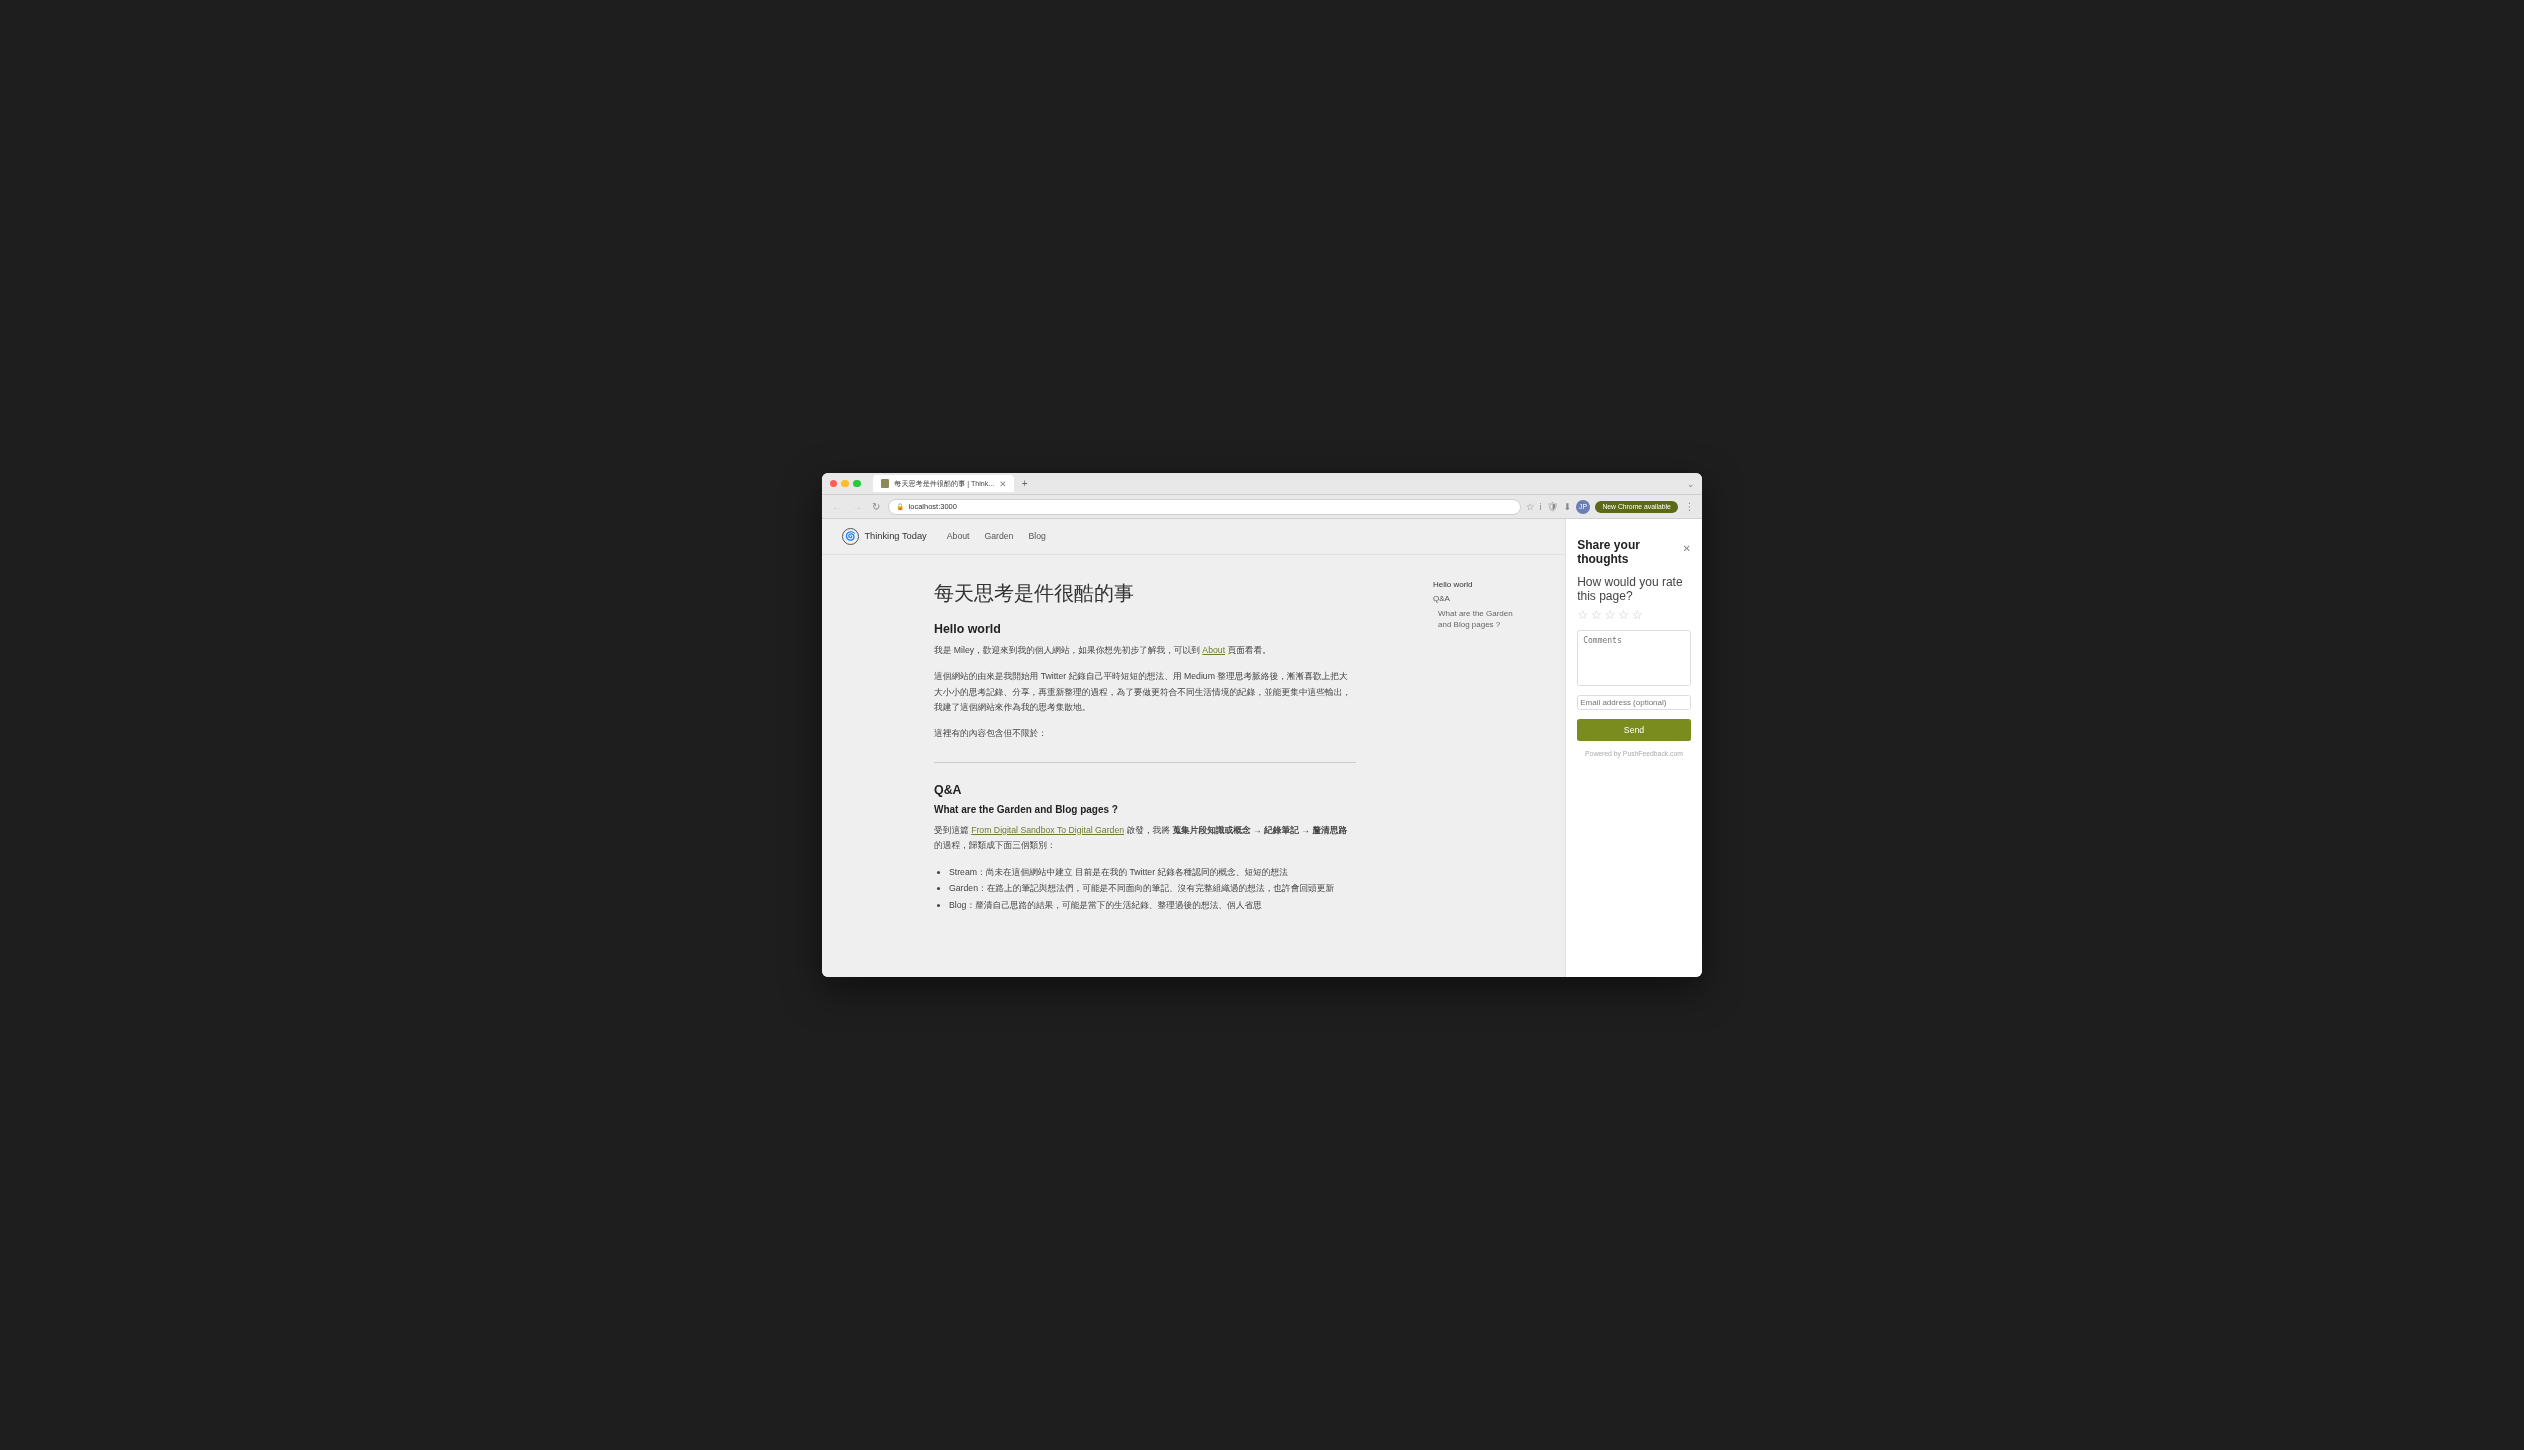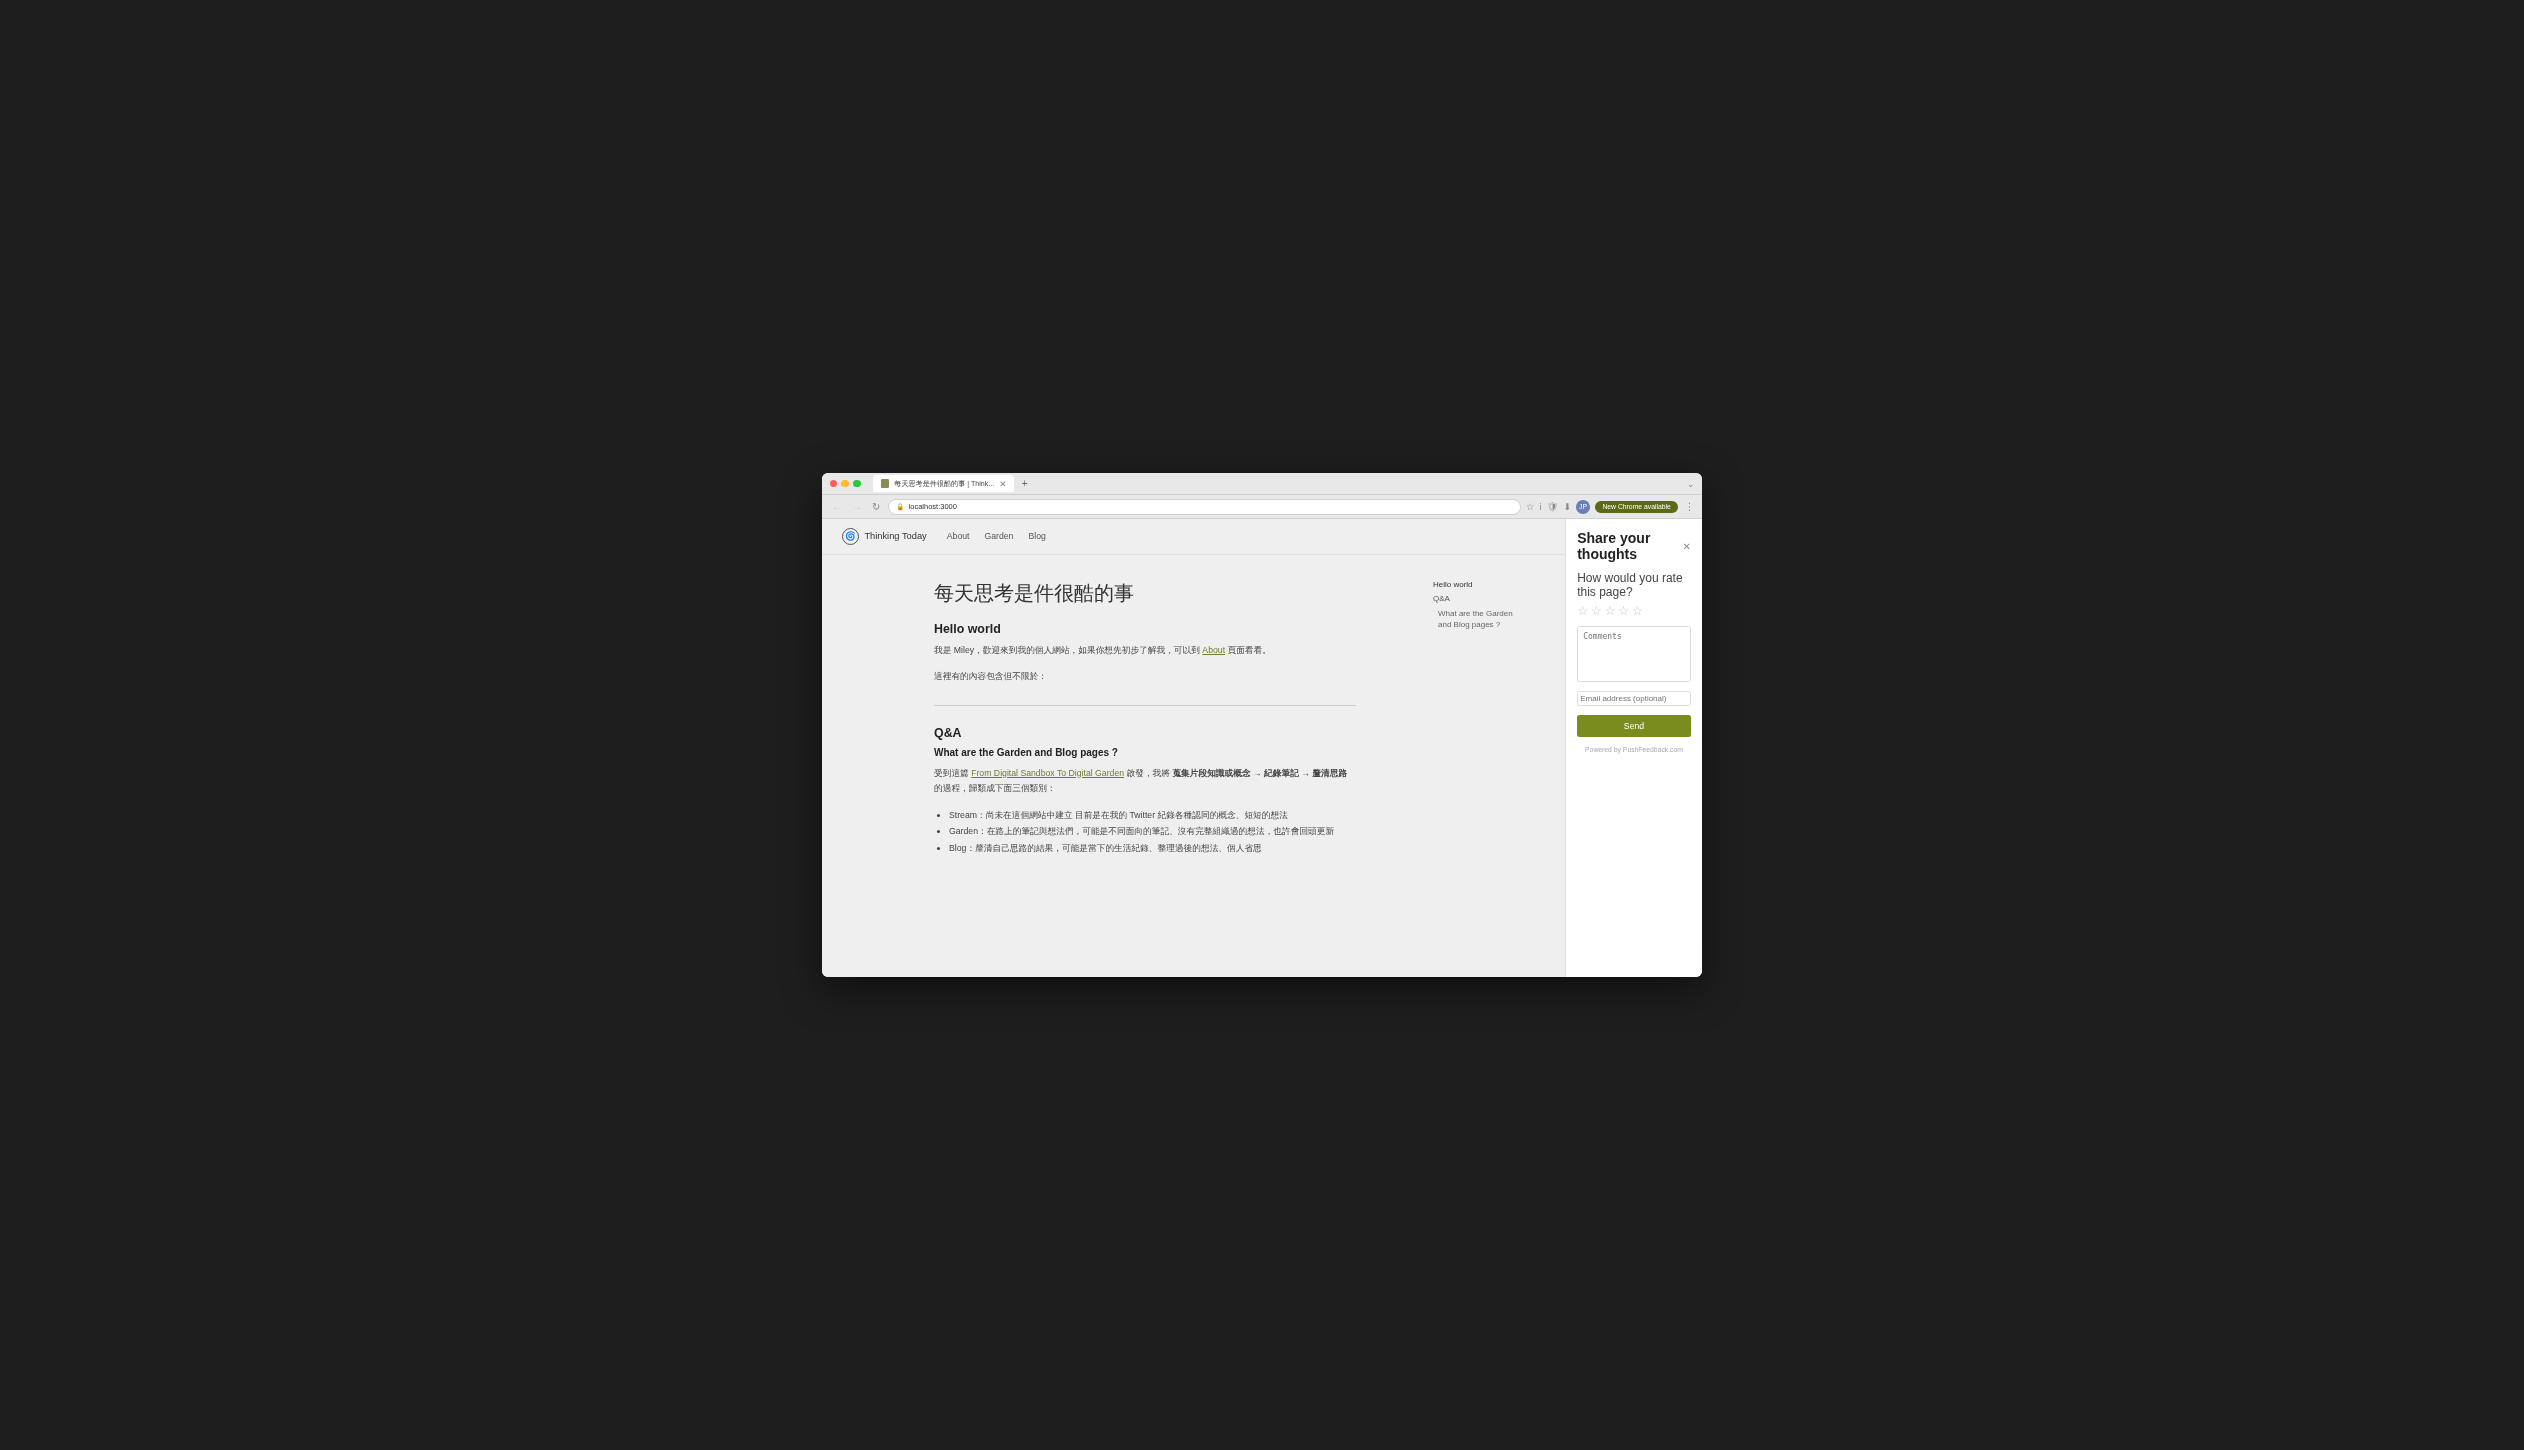--- a/index.html
+++ b/index.html
@@ -217,21 +217,21 @@
       flex-direction: column;
       gap: 8.7px;
       flex-shrink: 0;
     }
 
     .feedback-header {
       display: flex;
       justify-content: space-between;
       align-items: center;
     }
-    .feedback-title { font-size: 14px; font-weight: 600; color: #222; }
+    .feedback-title { font-size: 12px; font-weight: 600; color: #222; margin-top: 8px; }
     .feedback-close { color: #888; font-size: 10px; cursor: pointer; }
 
     .feedback-rating-label { font-size: 12px; color: #444; }
     .star-row { display: flex; gap: 2.5px; margin-top: 3.7px; }
     .star { color: #ccc; font-size: 12.4px; cursor: pointer; }
 
     .feedback-textarea {
       width: 100%;
       height: 56px;
       border: 0.6px solid #ddd;
@@ -334,20 +334,21 @@
           <h1 class="article-title">每天思考是件很酷的事</h1>
 
           <h2 class="section-title">Hello world</h2>
 
           <p class="article-text">
             <span>我是 Miley，歡迎來到我的個人網站，如果你想先初步了解我，可以到</span>
             <a class="article-link">About</a>
             <span>頁面看看。</span>
           </p>
 
+          <p class="article-text">這個網站的由來是我開始用 Twitter 紀錄自己平時短短的想法、用 Medium 整理思考脈絡後，漸漸喜歡上把大大小小的思考記錄、分享，再重新整理的過程，為了要做更符合不同生活情境的紀錄，並能更集中這些輸出，我建了這個網站來作為我的思考集散地。</p>
 
           <p class="article-text">這裡有的內容包含但不限於：</p>
 
 
           <hr class="section-divider">
 
           <h2 class="section-title">Q&amp;A</h2>
 
           <h3 class="section-title" style="font-size:10px;">What are the Garden and Blog pages ?</h3>
 

